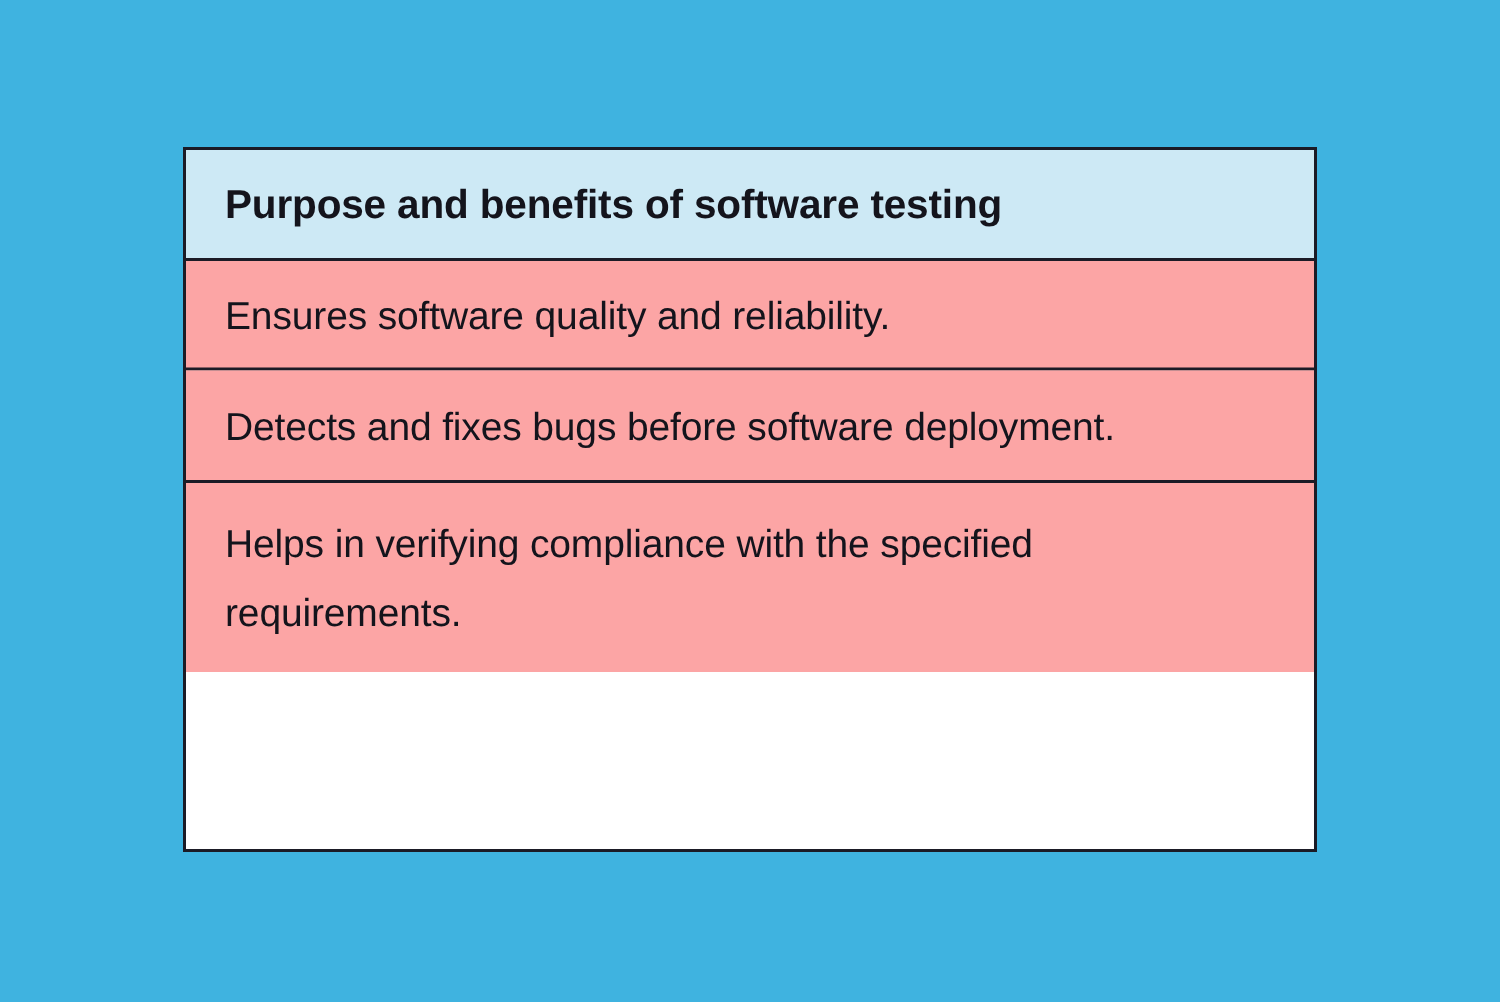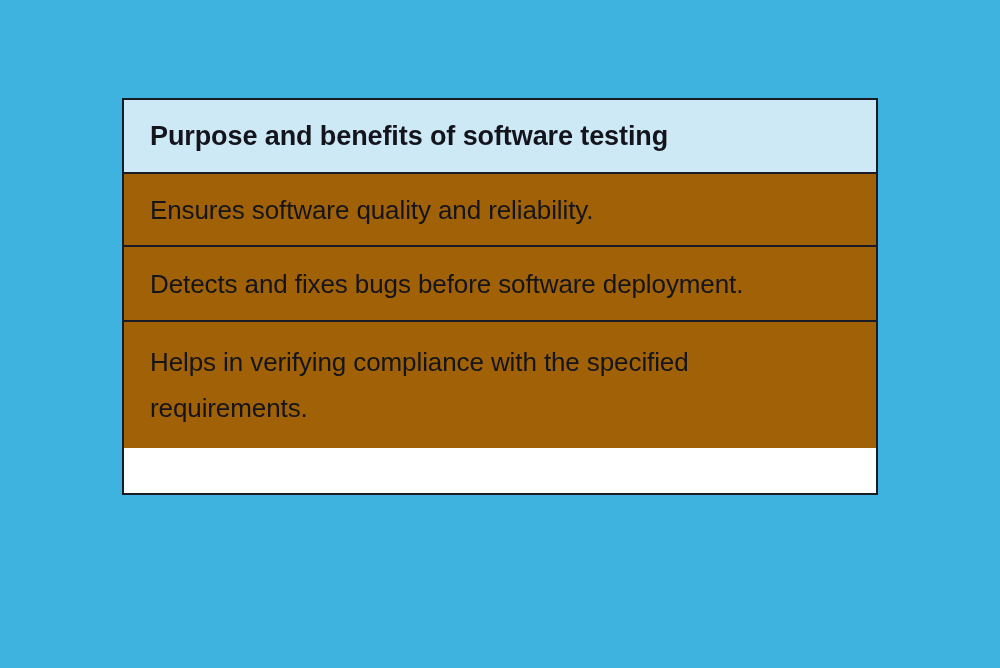--- a/index.html
+++ b/index.html
@@ -17,33 +17,33 @@
     width: 1000px;
     height: 668px;
     background: #3fb3e0;
     box-sizing: border-box;
   }
   #table-card {
     position: absolute;
     left: 122px;
     top: 98px;
     width: 756px;
-    height: 397px;
+    height: 470px;
     box-sizing: border-box;
     border: 2px solid #1b1b26;
     background: #ffffff;
     display: flex;
     flex-direction: column;
   }
   .row {
     box-sizing: border-box;
     padding: 0 26px;
     display: flex;
     align-items: center;
-    background: #a16207;
+    background: #fca5a5;
     border-bottom: 2px solid #1b1b26;
   }
   .row:last-child {
     border-bottom: none;
   }
   .row.header {
     background: #cde9f5;
     height: 74px;
   }
   .row.single {

